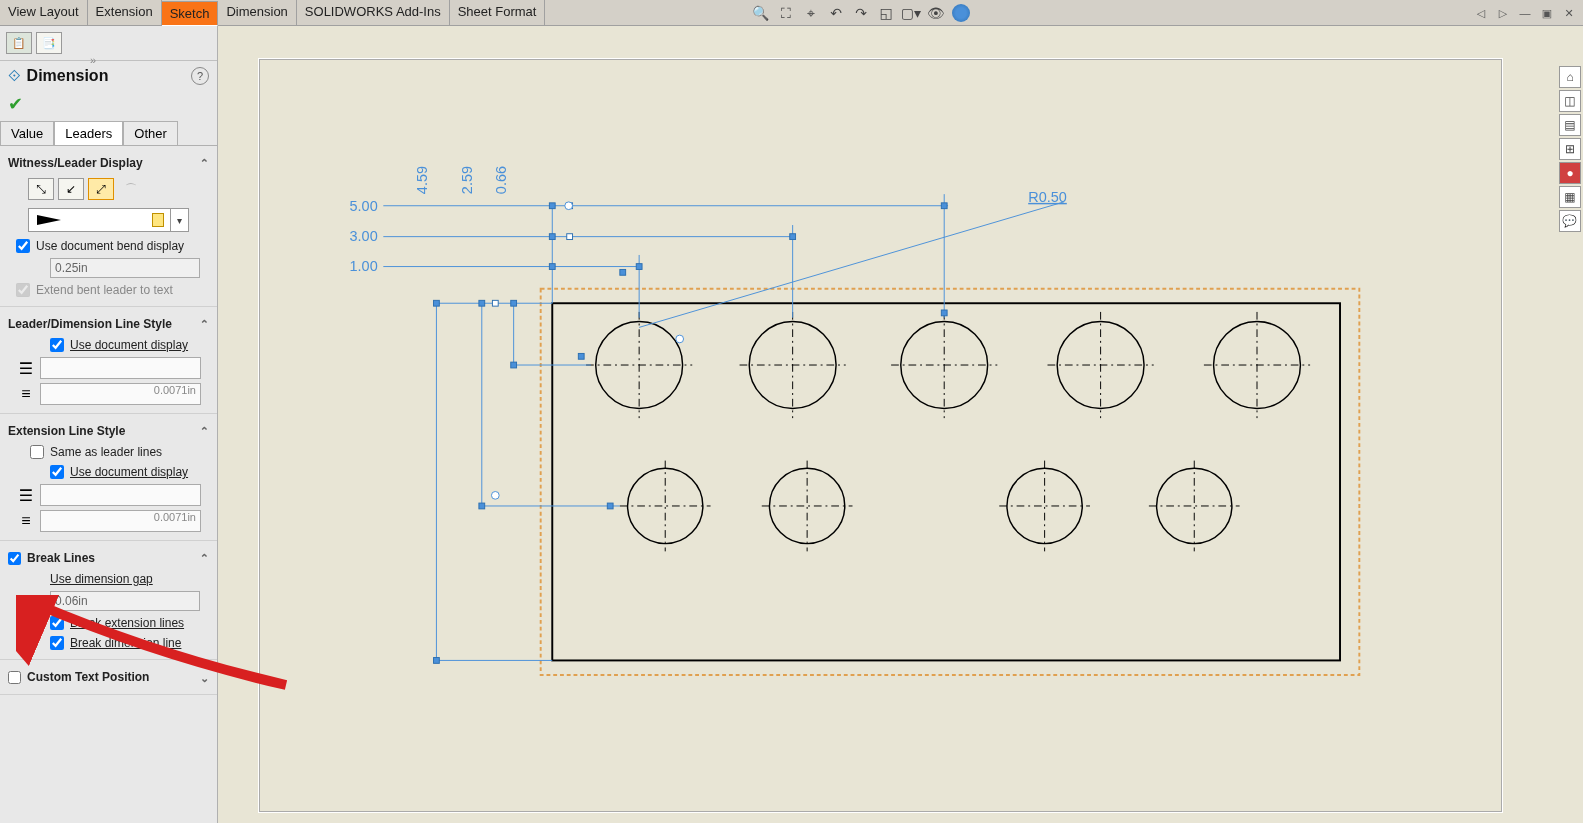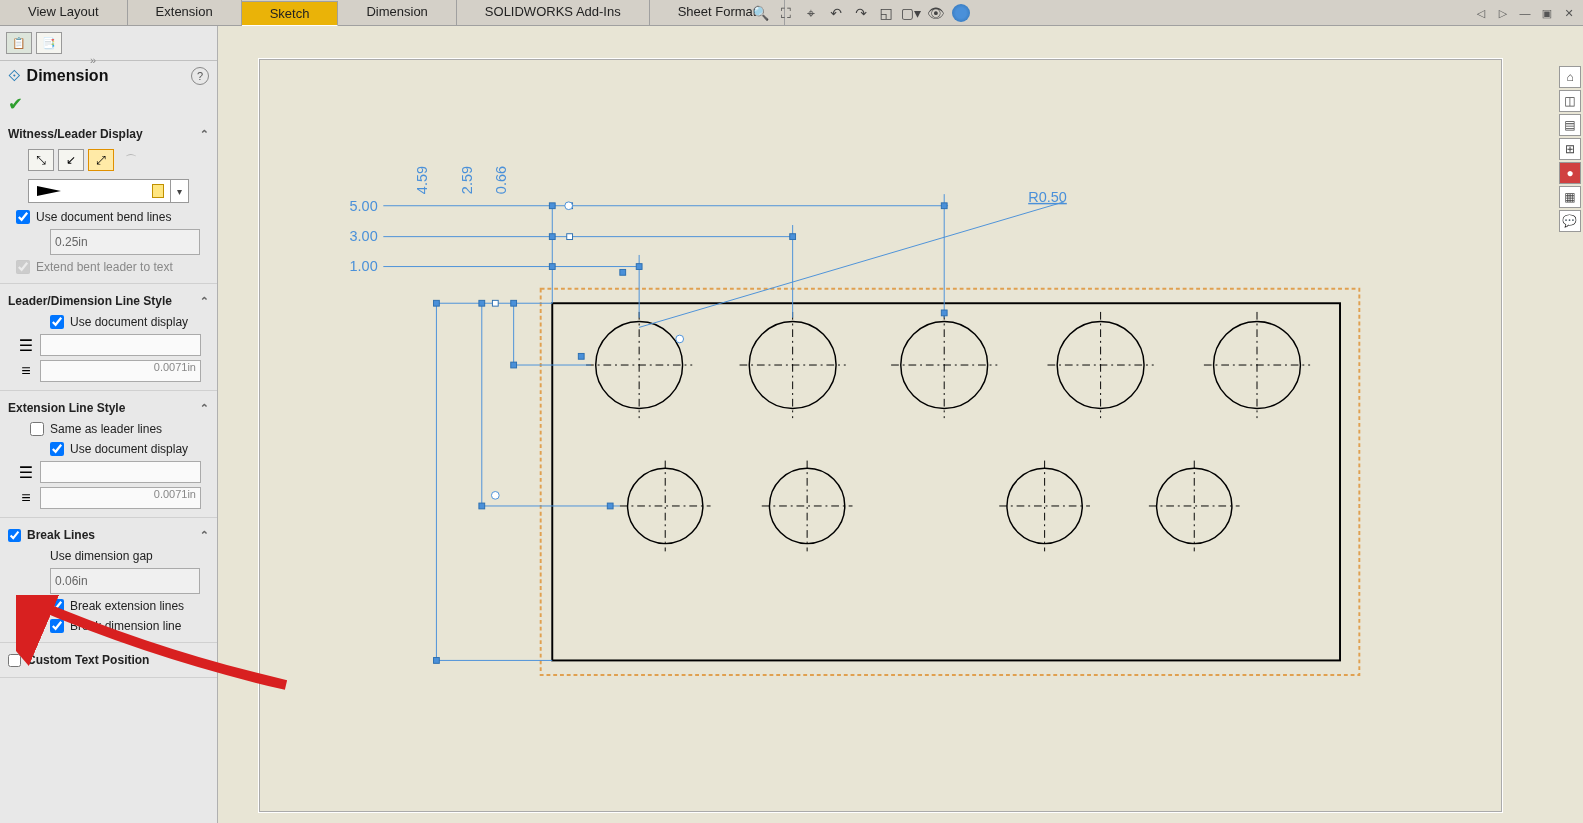--- a/index.html
+++ b/index.html
@@ -1,21 +1,21 @@
 <!DOCTYPE html>
 <html><head>
 <meta charset="utf-8">
 <style>
 * { box-sizing: border-box; margin: 0; padding: 0; font-family: "Segoe UI", Arial, sans-serif; }
 body { background: #e8e5d5; width: 1583px; height: 823px; overflow: hidden; position: relative; }
 
 
 .ribbon-tabs { display: flex; background: #d4d0c8; border-bottom: 1px solid #a0a0a0; height: 26px; position: relative; }
-.ribbon-tab { padding: 4px 28px; font-size: 13px; color: #222; border-right: 1px solid #a0a0a0; cursor: pointer; background: #d4d0c8; }
-.ribbon-tab.active { background: #eab308; border-top: 1px solid #a0a0a0; border-bottom: 1px solid #fff; position: relative; top: 1px; }
+.ribbon-tab { padding: 4px 8px; font-size: 13px; color: #222; border-right: 1px solid #a0a0a0; cursor: pointer; background: #d4d0c8; }
+.ribbon-tab.active { background: #f97316; border-top: 1px solid #a0a0a0; border-bottom: 1px solid #fff; position: relative; top: 1px; }
 
 
 .top-icons { position: absolute; left: 750px; top: 0; display: flex; gap: 3px; align-items: center; height: 26px; }
 .ti { width: 22px; height: 22px; display: flex; align-items: center; justify-content: center; font-size: 14px; cursor: pointer; color: #444; }
 .globe-icon { background: radial-gradient(circle, #4a90d9 40%, #2d6fb0 100%); border-radius: 50%; width: 18px; height: 18px; }
 
 
 .window-controls { position: absolute; right: 4px; top: 0; display: flex; gap: 2px; align-items: center; height: 26px; }
 .wc { width: 20px; height: 20px; display: flex; align-items: center; justify-content: center; font-size: 11px; cursor: pointer; color: #555; border: 1px solid transparent; }
 
@@ -44,23 +44,23 @@
 
 .arrow-select { display: flex; align-items: center; border: 1px solid #999; background: #fff; height: 24px; margin: 4px 20px; }
 .arrow-select .glyph { flex: 1; display: flex; align-items: center; padding-left: 8px; }
 .arrow-select .glyph::before { content: ""; border-left: 24px solid #000; border-top: 5px solid transparent; border-bottom: 5px solid transparent; }
 .arrow-select .page-icon { width: 12px; height: 14px; background: #ffe680; border: 1px solid #c09000; margin-right: 6px; }
 .arrow-select .caret { width: 18px; text-align: center; font-size: 10px; color: #444; border-left: 1px solid #999; height: 100%; display: flex; align-items: center; justify-content: center; }
 
 .chk-row { display: flex; align-items: center; gap: 6px; padding: 3px 8px; font-size: 12px; color: #222; }
 .chk-row input[type=checkbox] { width: 14px; height: 14px; }
 .chk-row.disabled { color: #888; align-items: flex-end; }
-.chk-row.indent { padding-left: 42px; }
-
-.text-field { margin: 2px 8px 2px 42px; width: 150px; height: 20px; border: 1px solid #aaa; background: #f0f0f0; font-size: 12px; padding: 12px 4px; color: #666; }
+.chk-row.indent { padding-left: 42px; text-decoration: underline; }
+
+.text-field { margin: 2px 8px 2px 42px; width: 150px; height: 20px; border: 1px solid #aaa; background: #f0f0f0; font-size: 12px; padding: 0 4px; color: #666; }
 .sel-row { display: flex; align-items: center; gap: 4px; padding: 2px 8px; }
 .sel-row .sel-icon { width: 20px; height: 20px; display: flex; align-items: center; justify-content: center; }
 .sel-row select, .sel-row .fake-select { flex: 1; height: 22px; border: 1px solid #aaa; background: #fafafa; font-size: 11px; color: #888; padding: 0 4px; }
 
 
 .canvas { position: absolute; left: 218px; top: 26px; right: 0; bottom: 0; background: #e8e5d5; }
 .drawing-sheet { position: absolute; left: 40px; top: 32px; right: 80px; bottom: 10px; background: #e8e5d5; border: 1px solid #fff; box-shadow: inset 0 0 0 1px #aaa; }
 
 .drawing-svg { position: absolute; inset: 0; width: 100%; height: 100%; }
 
@@ -114,40 +114,45 @@
     <div class="side-tab-icon">📑</div>
   </div>
 
   <div class="panel-title-row">
     <span style="color:#2b7fb8;">⟐</span>
     <div class="panel-title">Dimension</div>
     <div class="help-icon">?</div>
   </div>
   <div class="green-check">✔</div>
 
+  <div class="sub-tabs">
+    <div class="sub-tab">Value</div>
+    <div class="sub-tab active">Leaders</div>
+    <div class="sub-tab">Other</div>
+  </div>
 
   <div class="section">
     <div class="section-header">
       <span>Witness/Leader Display</span>
         <span class="chev">⌃</span>
     </div>
     <div class="icon-row">
       <div class="tool-icon">⤡</div>
       <div class="tool-icon">↙</div>
       <div class="tool-icon active">⤢</div>
       <div class="tool-icon" style="border:none;background:none;color:#aaa;">⌒</div>
     </div>
     <div class="arrow-select">
       <div class="glyph"></div>
         <div class="page-icon"></div>
         <div class="caret">▾</div>
     </div>
     <label class="chk-row">
       <input type="checkbox" checked="" style=""> 
-        <span>Use document bend lines</span>
+        <span>Use document bend display</span>
     </label>
     <input class="text-field" readonly="" value="0.25in" style="">
     <label class="chk-row disabled">
       <input type="checkbox" checked="" disabled="" style=""> 
         <span>Extend bent leader to text</span>
     </label>
   </div>
 
   <div class="section">
     <div class="section-header">

